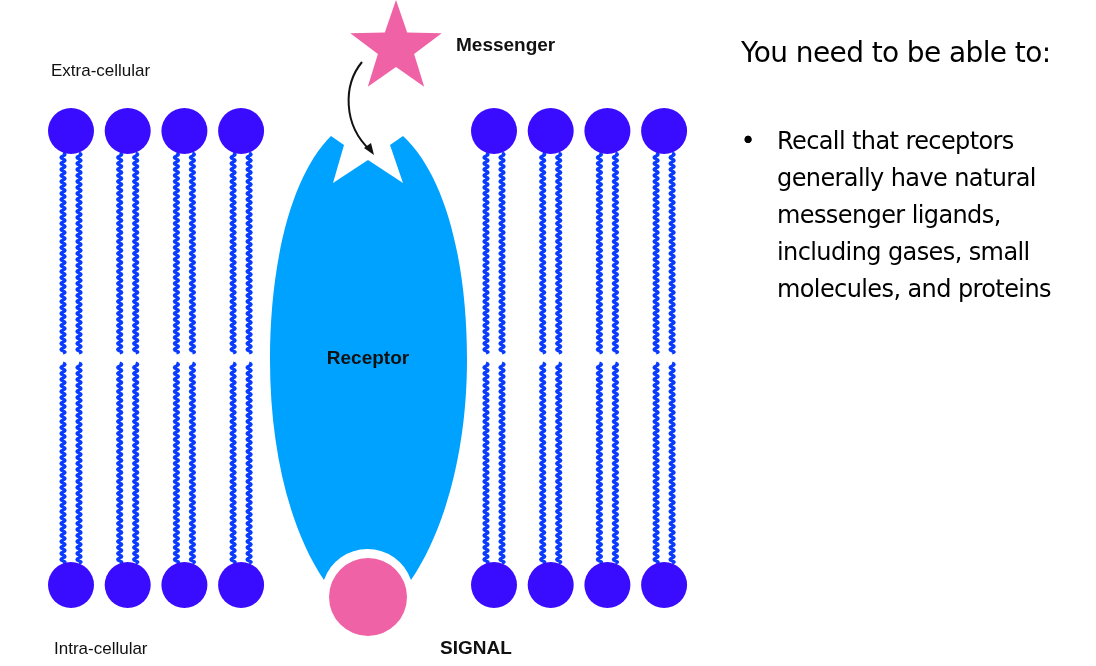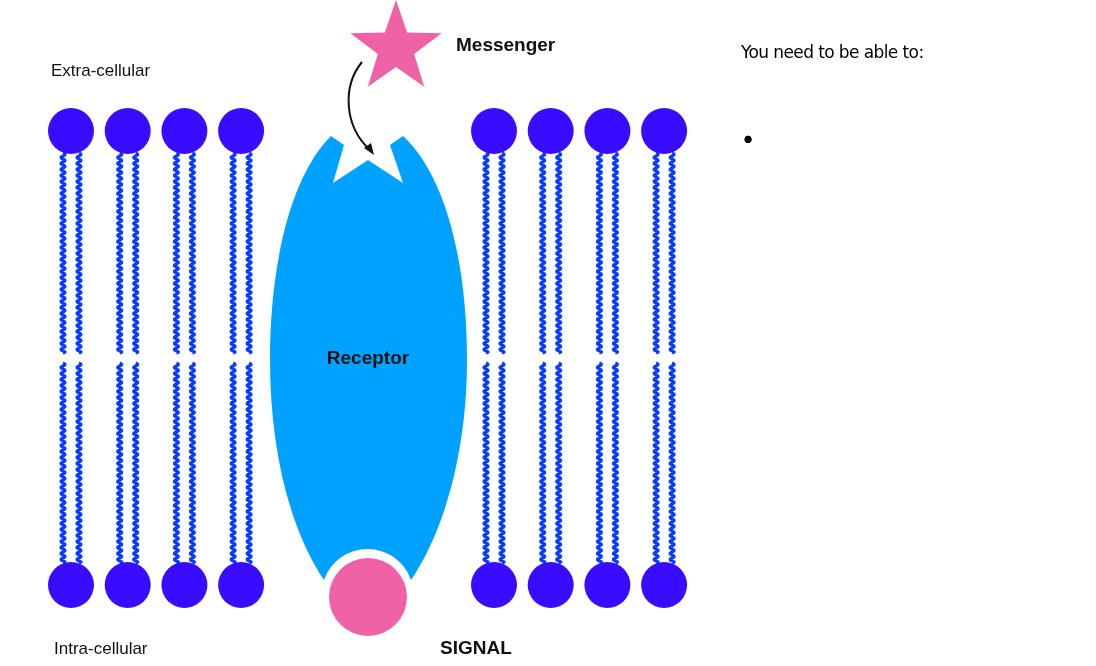--- a/index.html
+++ b/index.html
@@ -6,21 +6,21 @@
     body { width: 1096px; height: 666px; position: relative; overflow: hidden; }
     #diagram { position: absolute; left: 0; top: 0; width: 1096px; height: 666px; }
     .lbl { font-family: "Liberation Sans", sans-serif; fill: #111; }
     .lbl-reg { font-size: 17px; }
     .lbl-bold { font-size: 19px; font-weight: bold; }
     #objectives {
       position: absolute; left: 741px; top: 34px; width: 355px;
       font-family: "DejaVu Sans", sans-serif; color: #000; font-size: 24px; line-height: 37px;
       letter-spacing: -0.6px;
     }
-    #objectives h2 { font-size: 17px; font-weight: normal; margin: 0 0 52px 0; }
+    #objectives h2 { font-size: 28px; font-weight: normal; margin: 0 0 52px 0; }
     #objectives ul { list-style: none; margin: 0; padding: 0; }
     #objectives li { position: relative; padding-left: 36px; margin-bottom: 37px; }
     #objectives li .bullet { position: absolute; left: 0; top: 0; }
   </style>
 </head>
 <body>
 
 <svg id="diagram" viewBox="0 0 1096 666" xmlns="http://www.w3.org/2000/svg">
   <g id="membrane">
       <path d="M63,153 Q67.4,154.5 63,156.0 Q58.6,157.5 63,159.0 Q67.4,160.5 63,162.0 Q58.6,163.5 63,165.0 Q67.4,166.5 63,168.0 Q58.6,169.5 63,171.0 Q67.4,172.5 63,174.0 Q58.6,175.5 63,177.0 Q67.4,178.5 63,180.0 Q58.6,181.5 63,183.0 Q67.4,184.5 63,186.0 Q58.6,187.5 63,189.0 Q67.4,190.5 63,192.0 Q58.6,193.5 63,195.0 Q67.4,196.5 63,198.0 Q58.6,199.5 63,201.0 Q67.4,202.5 63,204.0 Q58.6,205.5 63,207.0 Q67.4,208.5 63,210.0 Q58.6,211.5 63,213.0 Q67.4,214.5 63,216.0 Q58.6,217.5 63,219.0 Q67.4,220.5 63,222.0 Q58.6,223.5 63,225.0 Q67.4,226.5 63,228.0 Q58.6,229.5 63,231.0 Q67.4,232.5 63,234.0 Q58.6,235.5 63,237.0 Q67.4,238.5 63,240.0 Q58.6,241.5 63,243.0 Q67.4,244.5 63,246.0 Q58.6,247.5 63,249.0 Q67.4,250.5 63,252.0 Q58.6,253.5 63,255.0 Q67.4,256.5 63,258.0 Q58.6,259.5 63,261.0 Q67.4,262.5 63,264.0 Q58.6,265.5 63,267.0 Q67.4,268.5 63,270.0 Q58.6,271.5 63,273.0 Q67.4,274.5 63,276.0 Q58.6,277.5 63,279.0 Q67.4,280.5 63,282.0 Q58.6,283.5 63,285.0 Q67.4,286.5 63,288.0 Q58.6,289.5 63,291.0 Q67.4,292.5 63,294.0 Q58.6,295.5 63,297.0 Q67.4,298.5 63,300.0 Q58.6,301.5 63,303.0 Q67.4,304.5 63,306.0 Q58.6,307.5 63,309.0 Q67.4,310.5 63,312.0 Q58.6,313.5 63,315.0 Q67.4,316.5 63,318.0 Q58.6,319.5 63,321.0 Q67.4,322.5 63,324.0 Q58.6,325.5 63,327.0 Q67.4,328.5 63,330.0 Q58.6,331.5 63,333.0 Q67.4,334.5 63,336.0 Q58.6,337.5 63,339.0 Q67.4,340.5 63,342.0 Q58.6,343.5 63,345.0 Q67.4,346.5 63,348.0 Q58.6,349.5 63,351.0 Q67.4,352.0 63,353.0" fill="none" stroke="#0a3cff" stroke-width="3"></path>
@@ -93,15 +93,16 @@
 </svg>
 
 <div id="objectives">
   <h2>You need to be able to:</h2>
   <ul>
     <li>
       <span class="bullet">•</span>
     </li>
     <li>
       <span class="bullet">•</span>
+      <span>Recall that receptors generally have natural messenger ligands, including gases, small molecules, and proteins</span>
     </li>
   </ul>
 </div>
 
 </body></html>

